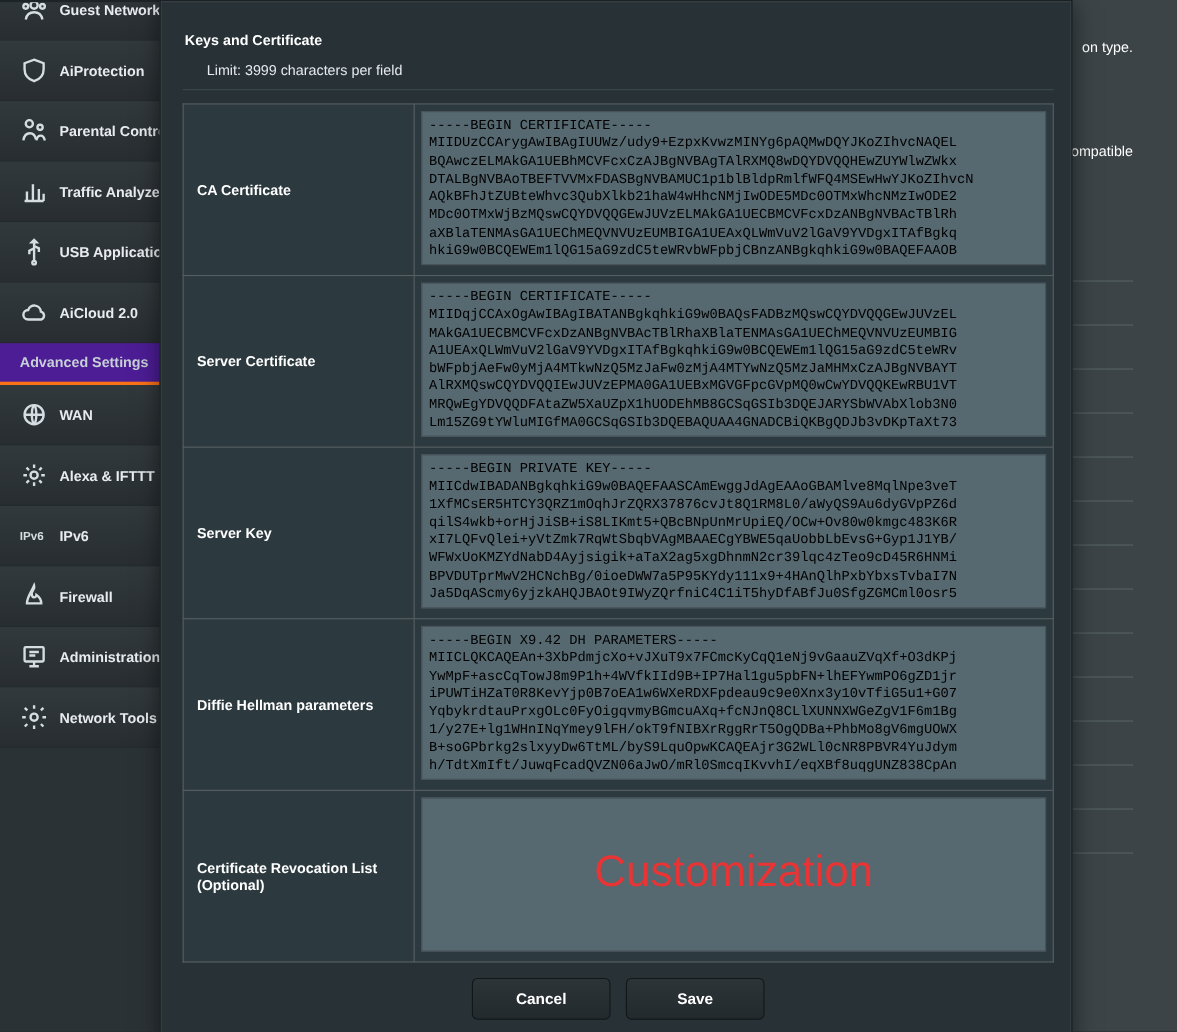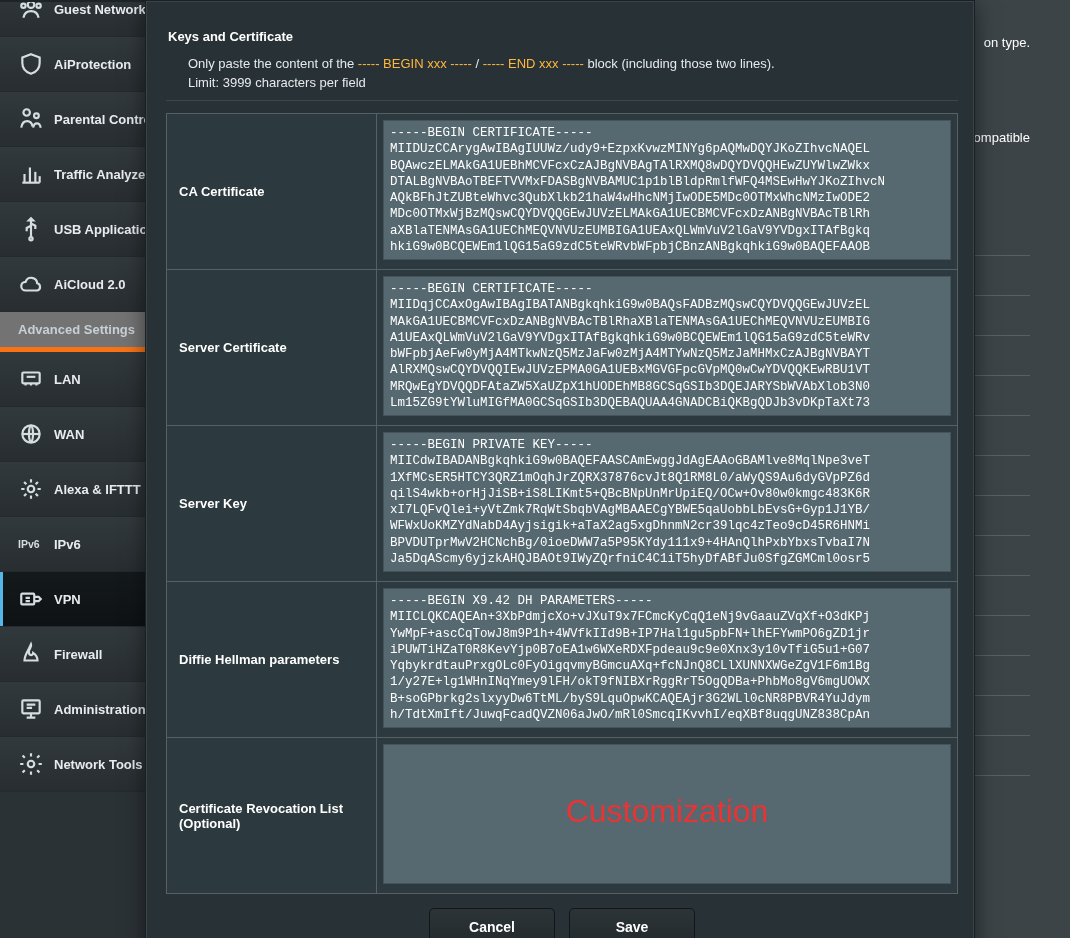--- a/index.html
+++ b/index.html
@@ -36,24 +36,24 @@
   cursor: pointer;
   white-space: nowrap;
 }
 .side-item-active {
   background: linear-gradient(#14191c, #0e1214);
   box-shadow: inset 3px 0 0 #54b7e8;
   color: #e8ecef;
 }
 .side-section {
   padding: 10px 18px;
-  background: #737373;
+  background: #4c1d95;
   color: #c7d0d6;
   font-weight: 700;
-  border-bottom: 5px solid #f97316;
+  border-bottom: 3px solid #f97316;
   font-size: 13px;
 }
 .icon-box {
   width: 26px;
   height: 26px;
   flex: 0 0 26px;
   color: #d6dde2;
   display: flex;
   align-items: center;
   justify-content: center;
@@ -122,31 +122,31 @@
   font-size: 13px;
   font-weight: 700;
 }
 .fields-table td.input-cell { padding: 6px; }
 textarea.cert {
   width: 100%;
   height: 140px;
   resize: none;
   background: #566870;
   border: 1px solid #485258;
-  color: #ffffff;
+  color: #000000;
   font-family: "Courier New", monospace;
   font-size: 12.5px;
   line-height: 1.3;
   padding: 4px 6px;
   overflow-y: scroll;
 }
 textarea.cert.crl {
   color: #e83434;
   font-family: Arial, sans-serif;
-  font-size: 32px;
+  font-size: 40px;
   text-align: center;
   line-height: 125px;
   font-weight: 400;
 }
 
 
 textarea::-webkit-scrollbar { width: 15px; }
 textarea::-webkit-scrollbar-track { background: #d6dadd; }
 textarea::-webkit-scrollbar-thumb { background: #aeb3b8; }
 
@@ -234,30 +234,20 @@
         <svg viewBox="0 0 24 24" fill="none" stroke="currentColor" stroke-width="2">
           <path d="M7 18a4 4 0 010-8 5.5 5.5 0 0110.7 1.3A3.5 3.5 0 0118 18H7z"></path>
         </svg>
       </span>
     <span>AiCloud 2.0</span>
   </div>
 
   <div class="side-section">Advanced Settings</div>
 
 
-  <div class="side-item">
-    <span class="icon-box">
-        <svg viewBox="0 0 24 24" fill="none" stroke="currentColor" stroke-width="2">
-          <rect x="4" y="6" width="16" height="10" rx="1"></rect>
-          <path d="M7 16v2M12 16v2M17 16v2"></path>
-          <path d="M8 10h8"></path>
-        </svg>
-      </span>
-    <span>LAN</span>
-  </div>
 
   <div class="side-item">
     <span class="icon-box">
         <svg viewBox="0 0 24 24" fill="none" stroke="currentColor" stroke-width="2">
           <circle cx="12" cy="12" r="8"></circle>
           <path d="M4 12h16"></path>
           <path d="M12 4c2.5 2.5 2.5 13 0 16"></path>
           <path d="M12 4c-2.5 2.5-2.5 13 0 16"></path>
         </svg>
       </span>
@@ -276,30 +266,20 @@
 
   <div class="side-item">
     <span class="icon-box">
         <svg viewBox="0 0 32 24">
           <text x="0" y="17" font-size="13" fill="currentColor" font-weight="700">IPv6</text>
         </svg>
       </span>
     <span>IPv6</span>
   </div>
 
-  <div class="side-item-active">
-    <span class="icon-box">
-        <svg viewBox="0 0 24 24" fill="none" stroke="currentColor" stroke-width="2">
-          <rect x="3" y="7" width="12" height="10" rx="1"></rect>
-          <path d="M15 10h4l2 2-2 2h-4"></path>
-          <path d="M7 11h4M7 14h4"></path>
-        </svg>
-      </span>
-    <span>VPN</span>
-  </div>
 
   <div class="side-item">
     <span class="icon-box">
         <svg viewBox="0 0 24 24" fill="none" stroke="currentColor" stroke-width="2">
           <path d="M12 3c1 3-2 4-2 7 0 2 1 3 2 3s2-1 2-2c3 2 4 5 4 7H6c0-5 3-8 6-15z"></path>
         </svg>
       </span>
     <span>Firewall</span>
   </div>
 
@@ -346,23 +326,20 @@
       <div class="bg-line"></div>
         <div class="bg-line"></div>
     </div>
   </div>
 </div>
 
 <div class="modal">
   <div class="modal-inner">
     <div class="modal-title">Keys and Certificate</div>
 
-    <div class="modal-hint">
-      <span>Only paste the content of the </span><span class="hl">----- BEGIN xxx -----</span><span> / </span><span class="hl">----- END xxx -----</span><span> block (including those two lines).</span>
-    </div>
     <div class="modal-hint">Limit: 3999 characters per field</div>
 
     <hr class="modal-hr">
 
     <table class="fields-table">
       <tbody>
           <tr>
         <td class="label">CA Certificate</td>
         <td class="input-cell"><textarea class="cert" style="">-----BEGIN CERTIFICATE-----
 MIIDUzCCArygAwIBAgIUUWz/udy9+EzpxKvwzMINYg6pAQMwDQYJKoZIhvcNAQEL

